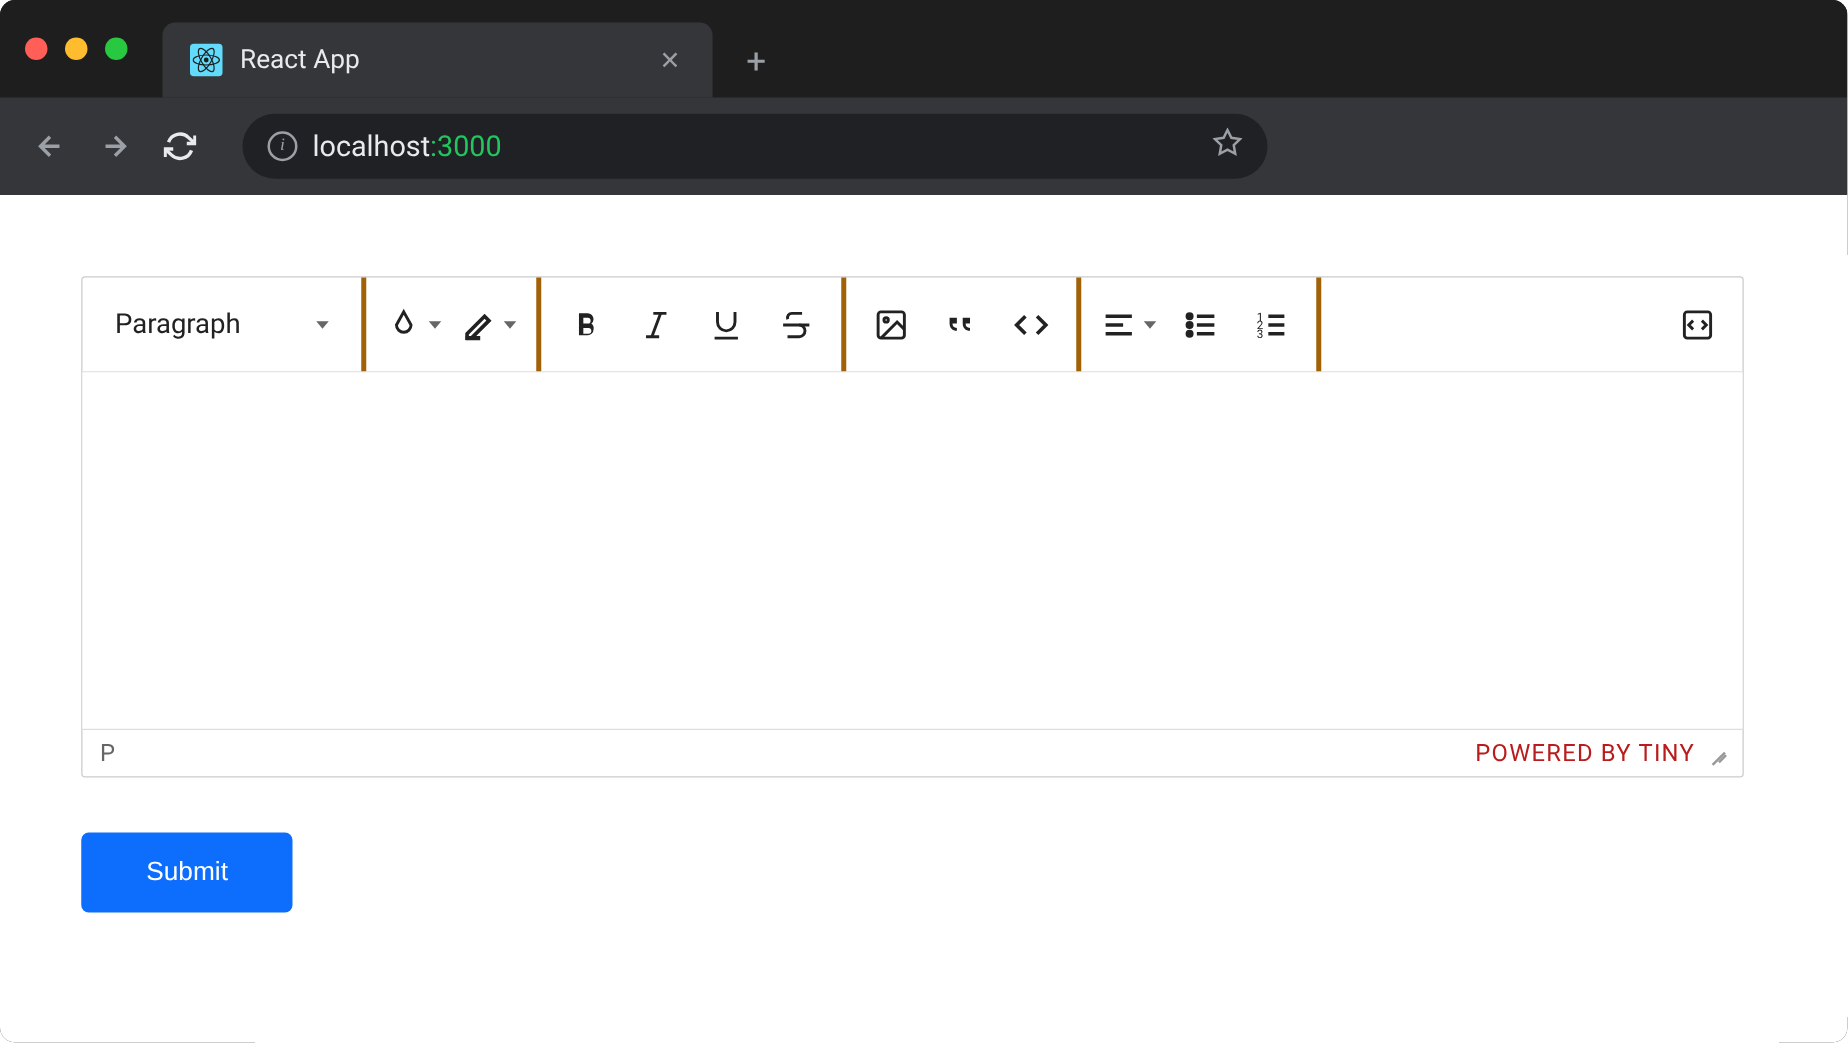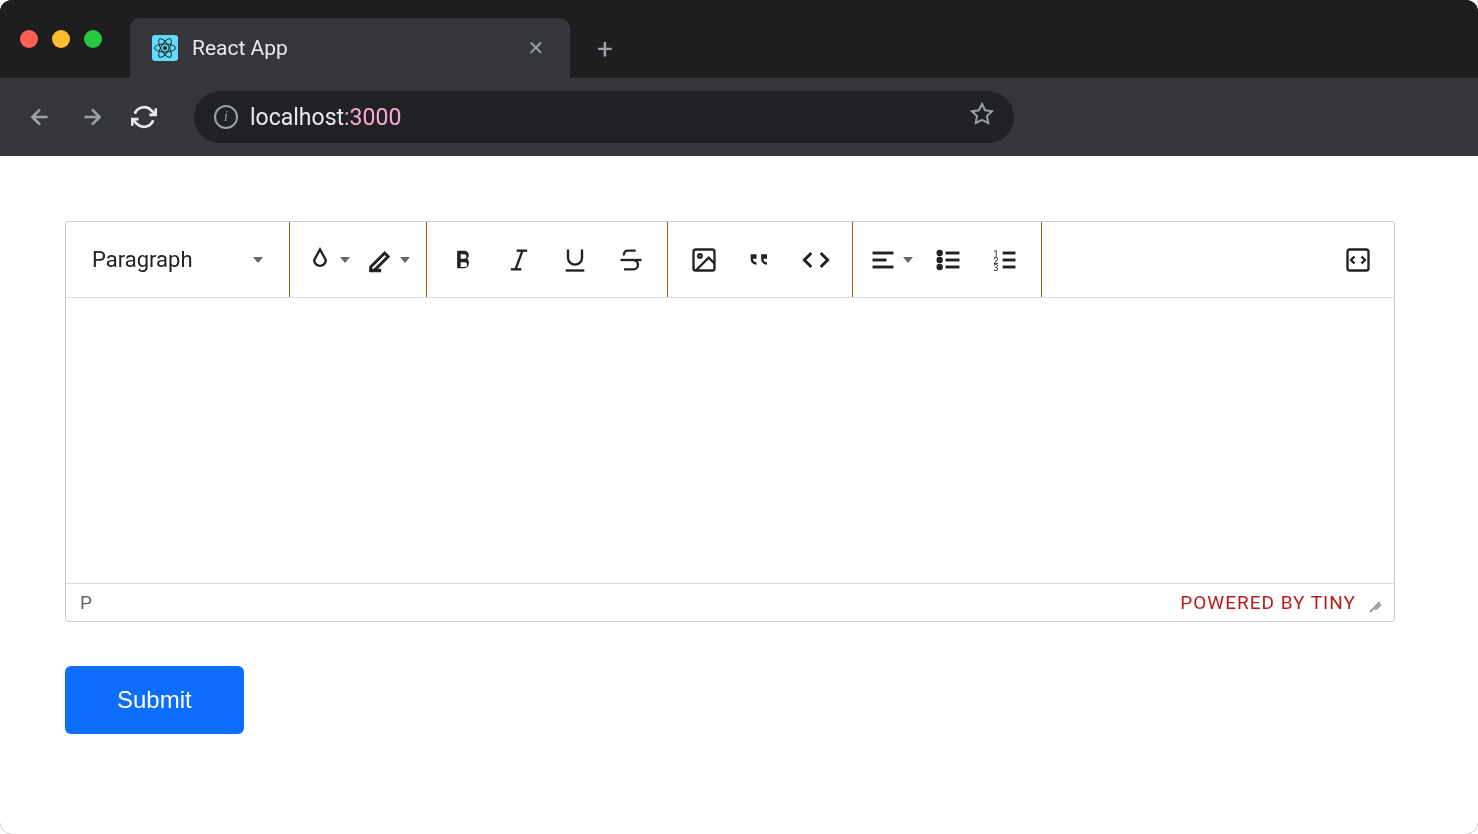--- a/index.html
+++ b/index.html
@@ -125,21 +125,21 @@
       color: #9aa0a6;
       font-size: 14px;
       font-family: Georgia, serif;
       font-style: italic;
     }
     .url-text {
       color: #e8eaed;
       font-size: 23px;
       flex: 1;
     }
-    .url-port { color: #f9a8d4; }
+    .url-port { color: #22c55e; }
     .star-icon {
       color: #9aa0a6;
       font-size: 24px;
       cursor: pointer;
     }
     .content {
       flex: 1;
       background: #fff;
       padding: 65px 65px;
     }
@@ -149,21 +149,21 @@
       width: 1330px;
     }
     .editor-toolbar {
       display: flex;
       border-bottom: 1px solid #ddd;
       height: 76px;
     }
     .tool-group {
       display: flex;
       align-items: center;
-      border-right: 1px solid #a16207;
+      border-right: 4px solid #a16207;
       padding: 0 10px;
       gap: 4px;
     }
     .tool-group:last-child { border-right: none; margin-left: auto; }
     .format-select {
       display: flex;
       align-items: center;
       padding: 0 16px;
       gap: 60px;
       font-size: 22px;
@@ -219,21 +219,21 @@
       transform: rotate(-45deg);
     }
     .resize-handle::before { width: 14px; bottom: 3px; right: -2px; }
     .resize-handle::after { width: 8px; bottom: 3px; right: -2px; }
     .submit-btn {
       margin-top: 44px;
       background: #0d6efd;
       color: #fff;
       border: none;
       padding: 20px 52px;
-      font-size: 24px;
+      font-size: 21px;
       border-radius: 6px;
       cursor: pointer;
     }
   </style>
 </head>
 <body>
 
 <div class="window">
   <div class="titlebar">
     <div class="traffic-lights">

